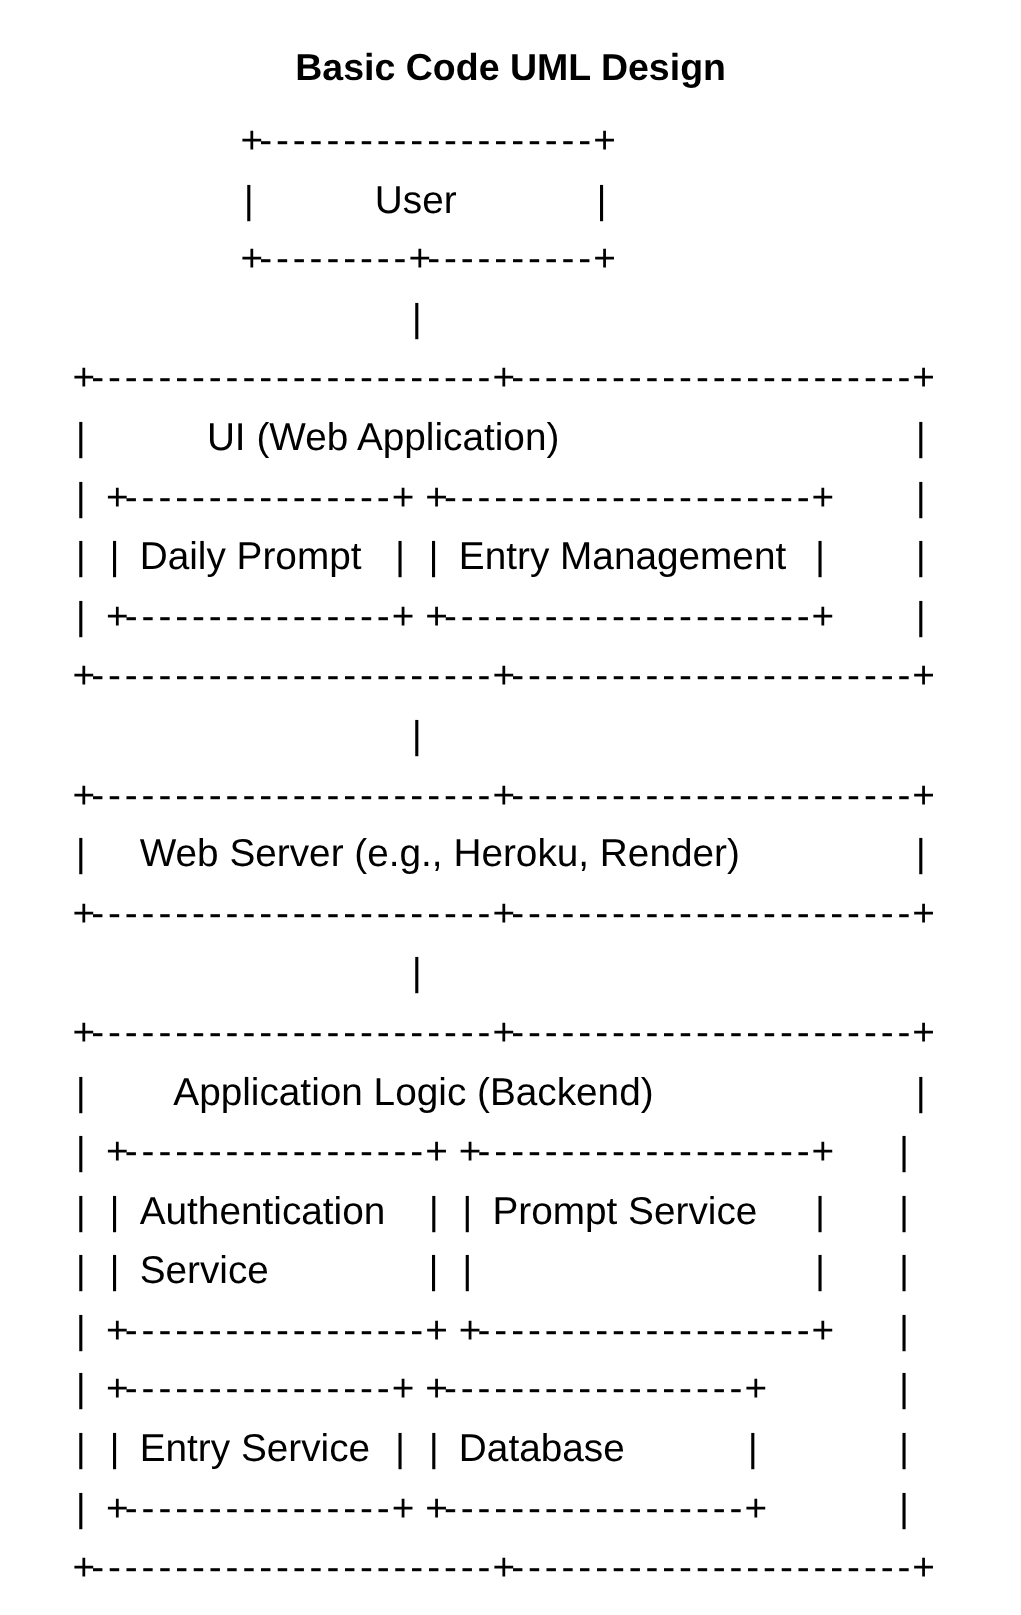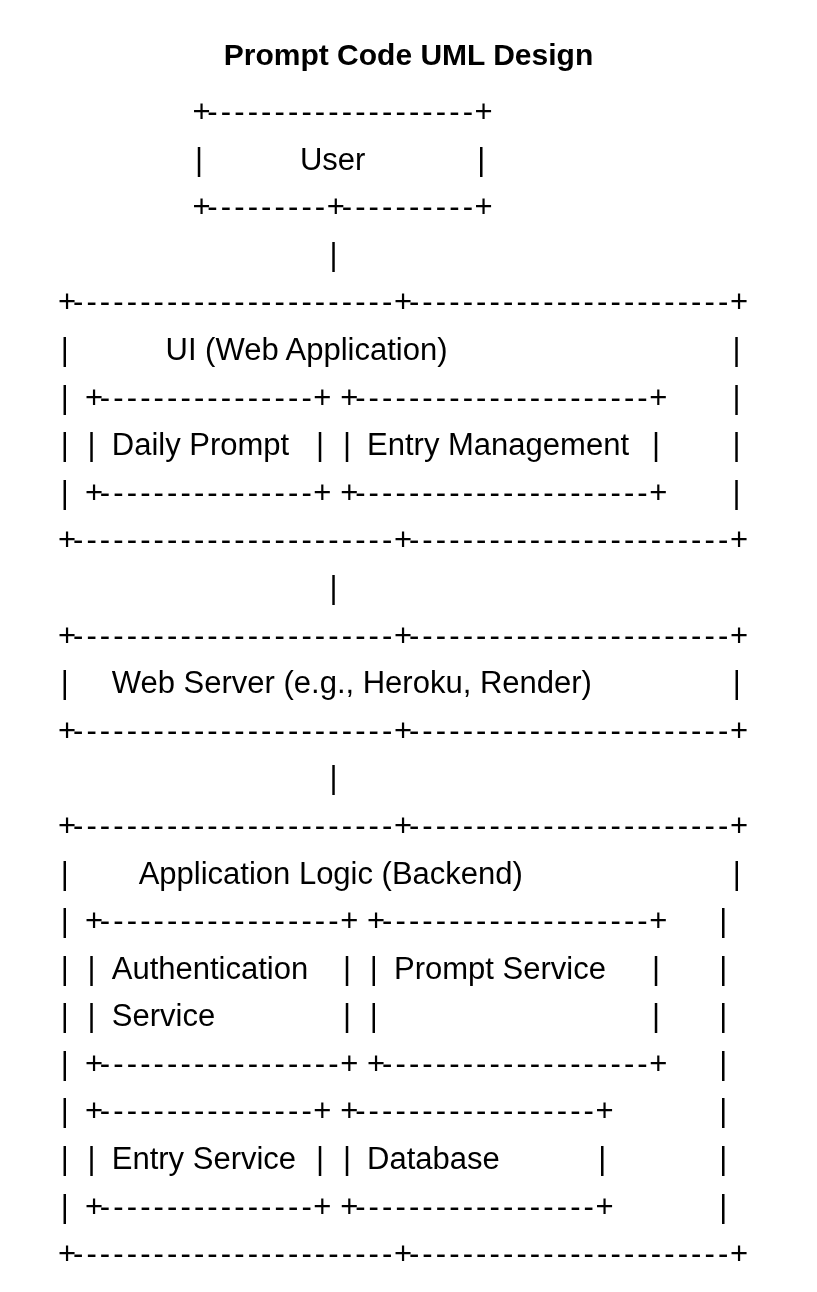--- a/index.html
+++ b/index.html
@@ -61,17 +61,17 @@
     text-align: center;
     vertical-align: top;
     white-space: pre;
   }
 </style>
 </head>
 <body>
 
 <div id="page">
 
-  <div class="title">Prompt Code UML Design</div>
+  <div class="title">Basic Code UML Design</div>
 
   <div class="ascii" id="ascii-art"><span class="row"><span class="ch">&nbsp;</span><span class="ch">&nbsp;</span><span class="ch">&nbsp;</span><span class="ch">&nbsp;</span><span class="ch">&nbsp;</span><span class="ch">&nbsp;</span><span class="ch">&nbsp;</span><span class="ch">&nbsp;</span><span class="ch">&nbsp;</span><span class="ch">&nbsp;</span><span class="ch">+</span><span class="ch">-</span><span class="ch">-</span><span class="ch">-</span><span class="ch">-</span><span class="ch">-</span><span class="ch">-</span><span class="ch">-</span><span class="ch">-</span><span class="ch">-</span><span class="ch">-</span><span class="ch">-</span><span class="ch">-</span><span class="ch">-</span><span class="ch">-</span><span class="ch">-</span><span class="ch">-</span><span class="ch">-</span><span class="ch">-</span><span class="ch">-</span><span class="ch">-</span><span class="ch">+</span><span class="ch">&nbsp;</span><span class="ch">&nbsp;</span><span class="ch">&nbsp;</span><span class="ch">&nbsp;</span><span class="ch">&nbsp;</span><span class="ch">&nbsp;</span><span class="ch">&nbsp;</span><span class="ch">&nbsp;</span><span class="ch">&nbsp;</span><span class="ch">&nbsp;</span><span class="ch">&nbsp;</span><span class="ch">&nbsp;</span><span class="ch">&nbsp;</span><span class="ch">&nbsp;</span><span class="ch">&nbsp;</span><span class="ch">&nbsp;</span><span class="ch">&nbsp;</span><span class="ch">&nbsp;</span><span class="ch">&nbsp;</span></span><span class="row"><span class="ch">&nbsp;</span><span class="ch">&nbsp;</span><span class="ch">&nbsp;</span><span class="ch">&nbsp;</span><span class="ch">&nbsp;</span><span class="ch">&nbsp;</span><span class="ch">&nbsp;</span><span class="ch">&nbsp;</span><span class="ch">&nbsp;</span><span class="ch">&nbsp;</span><span class="ch">|</span><span class="ch">&nbsp;</span><span class="ch">&nbsp;</span><span class="ch">&nbsp;</span><span class="ch">&nbsp;</span><span class="ch">&nbsp;</span><span class="ch">&nbsp;</span><span class="ch">&nbsp;</span><span class="lbl" style="width: 53.76px;">User</span><span class="ch">&nbsp;</span><span class="ch">&nbsp;</span><span class="ch">&nbsp;</span><span class="ch">&nbsp;</span><span class="ch">&nbsp;</span><span class="ch">&nbsp;</span><span class="ch">&nbsp;</span><span class="ch">&nbsp;</span><span class="ch">&nbsp;</span><span class="ch">|</span><span class="ch">&nbsp;</span><span class="ch">&nbsp;</span><span class="ch">&nbsp;</span><span class="ch">&nbsp;</span><span class="ch">&nbsp;</span><span class="ch">&nbsp;</span><span class="ch">&nbsp;</span><span class="ch">&nbsp;</span><span class="ch">&nbsp;</span><span class="ch">&nbsp;</span><span class="ch">&nbsp;</span><span class="ch">&nbsp;</span><span class="ch">&nbsp;</span><span class="ch">&nbsp;</span><span class="ch">&nbsp;</span><span class="ch">&nbsp;</span><span class="ch">&nbsp;</span><span class="ch">&nbsp;</span><span class="ch">&nbsp;</span></span><span class="row"><span class="ch">&nbsp;</span><span class="ch">&nbsp;</span><span class="ch">&nbsp;</span><span class="ch">&nbsp;</span><span class="ch">&nbsp;</span><span class="ch">&nbsp;</span><span class="ch">&nbsp;</span><span class="ch">&nbsp;</span><span class="ch">&nbsp;</span><span class="ch">&nbsp;</span><span class="ch">+</span><span class="ch">-</span><span class="ch">-</span><span class="ch">-</span><span class="ch">-</span><span class="ch">-</span><span class="ch">-</span><span class="ch">-</span><span class="ch">-</span><span class="ch">-</span><span class="ch">+</span><span class="ch">-</span><span class="ch">-</span><span class="ch">-</span><span class="ch">-</span><span class="ch">-</span><span class="ch">-</span><span class="ch">-</span><span class="ch">-</span><span class="ch">-</span><span class="ch">-</span><span class="ch">+</span><span class="ch">&nbsp;</span><span class="ch">&nbsp;</span><span class="ch">&nbsp;</span><span class="ch">&nbsp;</span><span class="ch">&nbsp;</span><span class="ch">&nbsp;</span><span class="ch">&nbsp;</span><span class="ch">&nbsp;</span><span class="ch">&nbsp;</span><span class="ch">&nbsp;</span><span class="ch">&nbsp;</span><span class="ch">&nbsp;</span><span class="ch">&nbsp;</span><span class="ch">&nbsp;</span><span class="ch">&nbsp;</span><span class="ch">&nbsp;</span><span class="ch">&nbsp;</span><span class="ch">&nbsp;</span><span class="ch">&nbsp;</span></span><span class="row"><span class="ch">&nbsp;</span><span class="ch">&nbsp;</span><span class="ch">&nbsp;</span><span class="ch">&nbsp;</span><span class="ch">&nbsp;</span><span class="ch">&nbsp;</span><span class="ch">&nbsp;</span><span class="ch">&nbsp;</span><span class="ch">&nbsp;</span><span class="ch">&nbsp;</span><span class="ch">&nbsp;</span><span class="ch">&nbsp;</span><span class="ch">&nbsp;</span><span class="ch">&nbsp;</span><span class="ch">&nbsp;</span><span class="ch">&nbsp;</span><span class="ch">&nbsp;</span><span class="ch">&nbsp;</span><span class="ch">&nbsp;</span><span class="ch">&nbsp;</span><span class="ch">|</span><span class="ch">&nbsp;</span><span class="ch">&nbsp;</span><span class="ch">&nbsp;</span><span class="ch">&nbsp;</span><span class="ch">&nbsp;</span><span class="ch">&nbsp;</span><span class="ch">&nbsp;</span><span class="ch">&nbsp;</span><span class="ch">&nbsp;</span><span class="ch">&nbsp;</span><span class="ch">&nbsp;</span><span class="ch">&nbsp;</span><span class="ch">&nbsp;</span><span class="ch">&nbsp;</span><span class="ch">&nbsp;</span><span class="ch">&nbsp;</span><span class="ch">&nbsp;</span><span class="ch">&nbsp;</span><span class="ch">&nbsp;</span><span class="ch">&nbsp;</span><span class="ch">&nbsp;</span><span class="ch">&nbsp;</span><span class="ch">&nbsp;</span><span class="ch">&nbsp;</span><span class="ch">&nbsp;</span><span class="ch">&nbsp;</span><span class="ch">&nbsp;</span><span class="ch">&nbsp;</span><span class="ch">&nbsp;</span><span class="ch">&nbsp;</span></span><span class="row"><span class="ch">+</span><span class="ch">-</span><span class="ch">-</span><span class="ch">-</span><span class="ch">-</span><span class="ch">-</span><span class="ch">-</span><span class="ch">-</span><span class="ch">-</span><span class="ch">-</span><span class="ch">-</span><span class="ch">-</span><span class="ch">-</span><span class="ch">-</span><span class="ch">-</span><span class="ch">-</span><span class="ch">-</span><span class="ch">-</span><span class="ch">-</span><span class="ch">-</span><span class="ch">-</span><span class="ch">-</span><span class="ch">-</span><span class="ch">-</span><span class="ch">-</span><span class="ch">+</span><span class="ch">-</span><span class="ch">-</span><span class="ch">-</span><span class="ch">-</span><span class="ch">-</span><span class="ch">-</span><span class="ch">-</span><span class="ch">-</span><span class="ch">-</span><span class="ch">-</span><span class="ch">-</span><span class="ch">-</span><span class="ch">-</span><span class="ch">-</span><span class="ch">-</span><span class="ch">-</span><span class="ch">-</span><span class="ch">-</span><span class="ch">-</span><span class="ch">-</span><span class="ch">-</span><span class="ch">-</span><span class="ch">-</span><span class="ch">-</span><span class="ch">+</span></span><span class="row"><span class="ch">|</span><span class="ch">&nbsp;</span><span class="ch">&nbsp;</span><span class="ch">&nbsp;</span><span class="ch">&nbsp;</span><span class="ch">&nbsp;</span><span class="ch">&nbsp;</span><span class="ch">&nbsp;</span><span class="lbl" style="width: 268.8px;">UI (Web Application)</span><span class="ch">&nbsp;</span><span class="ch">&nbsp;</span><span class="ch">&nbsp;</span><span class="ch">&nbsp;</span><span class="ch">&nbsp;</span><span class="ch">&nbsp;</span><span class="ch">&nbsp;</span><span class="ch">&nbsp;</span><span class="ch">&nbsp;</span><span class="ch">&nbsp;</span><span class="ch">&nbsp;</span><span class="ch">&nbsp;</span><span class="ch">&nbsp;</span><span class="ch">&nbsp;</span><span class="ch">&nbsp;</span><span class="ch">&nbsp;</span><span class="ch">&nbsp;</span><span class="ch">&nbsp;</span><span class="ch">&nbsp;</span><span class="ch">&nbsp;</span><span class="ch">&nbsp;</span><span class="ch">&nbsp;</span><span class="ch">|</span></span><span class="row"><span class="ch">|</span><span class="ch">&nbsp;</span><span class="ch">+</span><span class="ch">-</span><span class="ch">-</span><span class="ch">-</span><span class="ch">-</span><span class="ch">-</span><span class="ch">-</span><span class="ch">-</span><span class="ch">-</span><span class="ch">-</span><span class="ch">-</span><span class="ch">-</span><span class="ch">-</span><span class="ch">-</span><span class="ch">-</span><span class="ch">-</span><span class="ch">-</span><span class="ch">+</span><span class="ch">&nbsp;</span><span class="ch">+</span><span class="ch">-</span><span class="ch">-</span><span class="ch">-</span><span class="ch">-</span><span class="ch">-</span><span class="ch">-</span><span class="ch">-</span><span class="ch">-</span><span class="ch">-</span><span class="ch">-</span><span class="ch">-</span><span class="ch">-</span><span class="ch">-</span><span class="ch">-</span><span class="ch">-</span><span class="ch">-</span><span class="ch">-</span><span class="ch">-</span><span class="ch">-</span><span class="ch">-</span><span class="ch">-</span><span class="ch">-</span><span class="ch">+</span><span class="ch">&nbsp;</span><span class="ch">&nbsp;</span><span class="ch">&nbsp;</span><span class="ch">&nbsp;</span><span class="ch">&nbsp;</span><span class="ch">|</span></span><span class="row"><span class="ch">|</span><span class="ch">&nbsp;</span><span class="ch">|</span><span class="ch">&nbsp;</span><span class="lbl" style="width: 161.28px;">Daily Prompt</span><span class="ch">&nbsp;</span><span class="ch">&nbsp;</span><span class="ch">&nbsp;</span><span class="ch">|</span><span class="ch">&nbsp;</span><span class="ch">|</span><span class="ch">&nbsp;</span><span class="lbl" style="width: 215.04px;">Entry Management</span><span class="ch">&nbsp;</span><span class="ch">&nbsp;</span><span class="ch">&nbsp;</span><span class="ch">&nbsp;</span><span class="ch">&nbsp;</span><span class="ch">|</span><span class="ch">&nbsp;</span><span class="ch">&nbsp;</span><span class="ch">&nbsp;</span><span class="ch">&nbsp;</span><span class="ch">&nbsp;</span><span class="ch">|</span></span><span class="row"><span class="ch">|</span><span class="ch">&nbsp;</span><span class="ch">+</span><span class="ch">-</span><span class="ch">-</span><span class="ch">-</span><span class="ch">-</span><span class="ch">-</span><span class="ch">-</span><span class="ch">-</span><span class="ch">-</span><span class="ch">-</span><span class="ch">-</span><span class="ch">-</span><span class="ch">-</span><span class="ch">-</span><span class="ch">-</span><span class="ch">-</span><span class="ch">-</span><span class="ch">+</span><span class="ch">&nbsp;</span><span class="ch">+</span><span class="ch">-</span><span class="ch">-</span><span class="ch">-</span><span class="ch">-</span><span class="ch">-</span><span class="ch">-</span><span class="ch">-</span><span class="ch">-</span><span class="ch">-</span><span class="ch">-</span><span class="ch">-</span><span class="ch">-</span><span class="ch">-</span><span class="ch">-</span><span class="ch">-</span><span class="ch">-</span><span class="ch">-</span><span class="ch">-</span><span class="ch">-</span><span class="ch">-</span><span class="ch">-</span><span class="ch">-</span><span class="ch">+</span><span class="ch">&nbsp;</span><span class="ch">&nbsp;</span><span class="ch">&nbsp;</span><span class="ch">&nbsp;</span><span class="ch">&nbsp;</span><span class="ch">|</span></span><span class="row"><span class="ch">+</span><span class="ch">-</span><span class="ch">-</span><span class="ch">-</span><span class="ch">-</span><span class="ch">-</span><span class="ch">-</span><span class="ch">-</span><span class="ch">-</span><span class="ch">-</span><span class="ch">-</span><span class="ch">-</span><span class="ch">-</span><span class="ch">-</span><span class="ch">-</span><span class="ch">-</span><span class="ch">-</span><span class="ch">-</span><span class="ch">-</span><span class="ch">-</span><span class="ch">-</span><span class="ch">-</span><span class="ch">-</span><span class="ch">-</span><span class="ch">-</span><span class="ch">+</span><span class="ch">-</span><span class="ch">-</span><span class="ch">-</span><span class="ch">-</span><span class="ch">-</span><span class="ch">-</span><span class="ch">-</span><span class="ch">-</span><span class="ch">-</span><span class="ch">-</span><span class="ch">-</span><span class="ch">-</span><span class="ch">-</span><span class="ch">-</span><span class="ch">-</span><span class="ch">-</span><span class="ch">-</span><span class="ch">-</span><span class="ch">-</span><span class="ch">-</span><span class="ch">-</span><span class="ch">-</span><span class="ch">-</span><span class="ch">-</span><span class="ch">+</span></span><span class="row"><span class="ch">&nbsp;</span><span class="ch">&nbsp;</span><span class="ch">&nbsp;</span><span class="ch">&nbsp;</span><span class="ch">&nbsp;</span><span class="ch">&nbsp;</span><span class="ch">&nbsp;</span><span class="ch">&nbsp;</span><span class="ch">&nbsp;</span><span class="ch">&nbsp;</span><span class="ch">&nbsp;</span><span class="ch">&nbsp;</span><span class="ch">&nbsp;</span><span class="ch">&nbsp;</span><span class="ch">&nbsp;</span><span class="ch">&nbsp;</span><span class="ch">&nbsp;</span><span class="ch">&nbsp;</span><span class="ch">&nbsp;</span><span class="ch">&nbsp;</span><span class="ch">|</span><span class="ch">&nbsp;</span><span class="ch">&nbsp;</span><span class="ch">&nbsp;</span><span class="ch">&nbsp;</span><span class="ch">&nbsp;</span><span class="ch">&nbsp;</span><span class="ch">&nbsp;</span><span class="ch">&nbsp;</span><span class="ch">&nbsp;</span><span class="ch">&nbsp;</span><span class="ch">&nbsp;</span><span class="ch">&nbsp;</span><span class="ch">&nbsp;</span><span class="ch">&nbsp;</span><span class="ch">&nbsp;</span><span class="ch">&nbsp;</span><span class="ch">&nbsp;</span><span class="ch">&nbsp;</span><span class="ch">&nbsp;</span><span class="ch">&nbsp;</span><span class="ch">&nbsp;</span><span class="ch">&nbsp;</span><span class="ch">&nbsp;</span><span class="ch">&nbsp;</span><span class="ch">&nbsp;</span><span class="ch">&nbsp;</span><span class="ch">&nbsp;</span><span class="ch">&nbsp;</span><span class="ch">&nbsp;</span><span class="ch">&nbsp;</span></span><span class="row"><span class="ch">+</span><span class="ch">-</span><span class="ch">-</span><span class="ch">-</span><span class="ch">-</span><span class="ch">-</span><span class="ch">-</span><span class="ch">-</span><span class="ch">-</span><span class="ch">-</span><span class="ch">-</span><span class="ch">-</span><span class="ch">-</span><span class="ch">-</span><span class="ch">-</span><span class="ch">-</span><span class="ch">-</span><span class="ch">-</span><span class="ch">-</span><span class="ch">-</span><span class="ch">-</span><span class="ch">-</span><span class="ch">-</span><span class="ch">-</span><span class="ch">-</span><span class="ch">+</span><span class="ch">-</span><span class="ch">-</span><span class="ch">-</span><span class="ch">-</span><span class="ch">-</span><span class="ch">-</span><span class="ch">-</span><span class="ch">-</span><span class="ch">-</span><span class="ch">-</span><span class="ch">-</span><span class="ch">-</span><span class="ch">-</span><span class="ch">-</span><span class="ch">-</span><span class="ch">-</span><span class="ch">-</span><span class="ch">-</span><span class="ch">-</span><span class="ch">-</span><span class="ch">-</span><span class="ch">-</span><span class="ch">-</span><span class="ch">-</span><span class="ch">+</span></span><span class="row"><span class="ch">|</span><span class="ch">&nbsp;</span><span class="ch">&nbsp;</span><span class="ch">&nbsp;</span><span class="lbl" style="width: 443.52px;">Web Server (e.g., Heroku, Render)</span><span class="ch">&nbsp;</span><span class="ch">&nbsp;</span><span class="ch">&nbsp;</span><span class="ch">&nbsp;</span><span class="ch">&nbsp;</span><span class="ch">&nbsp;</span><span class="ch">&nbsp;</span><span class="ch">&nbsp;</span><span class="ch">&nbsp;</span><span class="ch">&nbsp;</span><span class="ch">&nbsp;</span><span class="ch">&nbsp;</span><span class="ch">&nbsp;</span><span class="ch">|</span></span><span class="row"><span class="ch">+</span><span class="ch">-</span><span class="ch">-</span><span class="ch">-</span><span class="ch">-</span><span class="ch">-</span><span class="ch">-</span><span class="ch">-</span><span class="ch">-</span><span class="ch">-</span><span class="ch">-</span><span class="ch">-</span><span class="ch">-</span><span class="ch">-</span><span class="ch">-</span><span class="ch">-</span><span class="ch">-</span><span class="ch">-</span><span class="ch">-</span><span class="ch">-</span><span class="ch">-</span><span class="ch">-</span><span class="ch">-</span><span class="ch">-</span><span class="ch">-</span><span class="ch">+</span><span class="ch">-</span><span class="ch">-</span><span class="ch">-</span><span class="ch">-</span><span class="ch">-</span><span class="ch">-</span><span class="ch">-</span><span class="ch">-</span><span class="ch">-</span><span class="ch">-</span><span class="ch">-</span><span class="ch">-</span><span class="ch">-</span><span class="ch">-</span><span class="ch">-</span><span class="ch">-</span><span class="ch">-</span><span class="ch">-</span><span class="ch">-</span><span class="ch">-</span><span class="ch">-</span><span class="ch">-</span><span class="ch">-</span><span class="ch">-</span><span class="ch">+</span></span><span class="row"><span class="ch">&nbsp;</span><span class="ch">&nbsp;</span><span class="ch">&nbsp;</span><span class="ch">&nbsp;</span><span class="ch">&nbsp;</span><span class="ch">&nbsp;</span><span class="ch">&nbsp;</span><span class="ch">&nbsp;</span><span class="ch">&nbsp;</span><span class="ch">&nbsp;</span><span class="ch">&nbsp;</span><span class="ch">&nbsp;</span><span class="ch">&nbsp;</span><span class="ch">&nbsp;</span><span class="ch">&nbsp;</span><span class="ch">&nbsp;</span><span class="ch">&nbsp;</span><span class="ch">&nbsp;</span><span class="ch">&nbsp;</span><span class="ch">&nbsp;</span><span class="ch">|</span><span class="ch">&nbsp;</span><span class="ch">&nbsp;</span><span class="ch">&nbsp;</span><span class="ch">&nbsp;</span><span class="ch">&nbsp;</span><span class="ch">&nbsp;</span><span class="ch">&nbsp;</span><span class="ch">&nbsp;</span><span class="ch">&nbsp;</span><span class="ch">&nbsp;</span><span class="ch">&nbsp;</span><span class="ch">&nbsp;</span><span class="ch">&nbsp;</span><span class="ch">&nbsp;</span><span class="ch">&nbsp;</span><span class="ch">&nbsp;</span><span class="ch">&nbsp;</span><span class="ch">&nbsp;</span><span class="ch">&nbsp;</span><span class="ch">&nbsp;</span><span class="ch">&nbsp;</span><span class="ch">&nbsp;</span><span class="ch">&nbsp;</span><span class="ch">&nbsp;</span><span class="ch">&nbsp;</span><span class="ch">&nbsp;</span><span class="ch">&nbsp;</span><span class="ch">&nbsp;</span><span class="ch">&nbsp;</span><span class="ch">&nbsp;</span></span><span class="row"><span class="ch">+</span><span class="ch">-</span><span class="ch">-</span><span class="ch">-</span><span class="ch">-</span><span class="ch">-</span><span class="ch">-</span><span class="ch">-</span><span class="ch">-</span><span class="ch">-</span><span class="ch">-</span><span class="ch">-</span><span class="ch">-</span><span class="ch">-</span><span class="ch">-</span><span class="ch">-</span><span class="ch">-</span><span class="ch">-</span><span class="ch">-</span><span class="ch">-</span><span class="ch">-</span><span class="ch">-</span><span class="ch">-</span><span class="ch">-</span><span class="ch">-</span><span class="ch">+</span><span class="ch">-</span><span class="ch">-</span><span class="ch">-</span><span class="ch">-</span><span class="ch">-</span><span class="ch">-</span><span class="ch">-</span><span class="ch">-</span><span class="ch">-</span><span class="ch">-</span><span class="ch">-</span><span class="ch">-</span><span class="ch">-</span><span class="ch">-</span><span class="ch">-</span><span class="ch">-</span><span class="ch">-</span><span class="ch">-</span><span class="ch">-</span><span class="ch">-</span><span class="ch">-</span><span class="ch">-</span><span class="ch">-</span><span class="ch">-</span><span class="ch">+</span></span><span class="row"><span class="ch">|</span><span class="ch">&nbsp;</span><span class="ch">&nbsp;</span><span class="ch">&nbsp;</span><span class="ch">&nbsp;</span><span class="ch">&nbsp;</span><span class="lbl" style="width: 362.88px;">Application Logic (Backend)</span><span class="ch">&nbsp;</span><span class="ch">&nbsp;</span><span class="ch">&nbsp;</span><span class="ch">&nbsp;</span><span class="ch">&nbsp;</span><span class="ch">&nbsp;</span><span class="ch">&nbsp;</span><span class="ch">&nbsp;</span><span class="ch">&nbsp;</span><span class="ch">&nbsp;</span><span class="ch">&nbsp;</span><span class="ch">&nbsp;</span><span class="ch">&nbsp;</span><span class="ch">&nbsp;</span><span class="ch">&nbsp;</span><span class="ch">&nbsp;</span><span class="ch">&nbsp;</span><span class="ch">|</span></span><span class="row"><span class="ch">|</span><span class="ch">&nbsp;</span><span class="ch">+</span><span class="ch">-</span><span class="ch">-</span><span class="ch">-</span><span class="ch">-</span><span class="ch">-</span><span class="ch">-</span><span class="ch">-</span><span class="ch">-</span><span class="ch">-</span><span class="ch">-</span><span class="ch">-</span><span class="ch">-</span><span class="ch">-</span><span class="ch">-</span><span class="ch">-</span><span class="ch">-</span><span class="ch">-</span><span class="ch">-</span><span class="ch">+</span><span class="ch">&nbsp;</span><span class="ch">+</span><span class="ch">-</span><span class="ch">-</span><span class="ch">-</span><span class="ch">-</span><span class="ch">-</span><span class="ch">-</span><span class="ch">-</span><span class="ch">-</span><span class="ch">-</span><span class="ch">-</span><span class="ch">-</span><span class="ch">-</span><span class="ch">-</span><span class="ch">-</span><span class="ch">-</span><span class="ch">-</span><span class="ch">-</span><span class="ch">-</span><span class="ch">-</span><span class="ch">-</span><span class="ch">+</span><span class="ch">&nbsp;</span><span class="ch">&nbsp;</span><span class="ch">&nbsp;</span><span class="ch">&nbsp;</span><span class="ch">|</span></span><span class="row"><span class="ch">|</span><span class="ch">&nbsp;</span><span class="ch">|</span><span class="ch">&nbsp;</span><span class="lbl" style="width: 188.16px;">Authentication</span><span class="ch">&nbsp;</span><span class="ch">&nbsp;</span><span class="ch">&nbsp;</span><span class="ch">|</span><span class="ch">&nbsp;</span><span class="ch">|</span><span class="ch">&nbsp;</span><span class="lbl" style="width: 188.16px;">Prompt Service</span><span class="ch">&nbsp;</span><span class="ch">&nbsp;</span><span class="ch">&nbsp;</span><span class="ch">&nbsp;</span><span class="ch">&nbsp;</span><span class="ch">|</span><span class="ch">&nbsp;</span><span class="ch">&nbsp;</span><span class="ch">&nbsp;</span><span class="ch">&nbsp;</span><span class="ch">|</span></span><span class="row"><span class="ch">|</span><span class="ch">&nbsp;</span><span class="ch">|</span><span class="ch">&nbsp;</span><span class="lbl" style="width: 94.08px;">Service</span><span class="ch">&nbsp;</span><span class="ch">&nbsp;</span><span class="ch">&nbsp;</span><span class="ch">&nbsp;</span><span class="ch">&nbsp;</span><span class="ch">&nbsp;</span><span class="ch">&nbsp;</span><span class="ch">&nbsp;</span><span class="ch">&nbsp;</span><span class="ch">&nbsp;</span><span class="ch">|</span><span class="ch">&nbsp;</span><span class="ch">|</span><span class="ch">&nbsp;</span><span class="ch">&nbsp;</span><span class="ch">&nbsp;</span><span class="ch">&nbsp;</span><span class="ch">&nbsp;</span><span class="ch">&nbsp;</span><span class="ch">&nbsp;</span><span class="ch">&nbsp;</span><span class="ch">&nbsp;</span><span class="ch">&nbsp;</span><span class="ch">&nbsp;</span><span class="ch">&nbsp;</span><span class="ch">&nbsp;</span><span class="ch">&nbsp;</span><span class="ch">&nbsp;</span><span class="ch">&nbsp;</span><span class="ch">&nbsp;</span><span class="ch">&nbsp;</span><span class="ch">&nbsp;</span><span class="ch">&nbsp;</span><span class="ch">|</span><span class="ch">&nbsp;</span><span class="ch">&nbsp;</span><span class="ch">&nbsp;</span><span class="ch">&nbsp;</span><span class="ch">|</span></span><span class="row"><span class="ch">|</span><span class="ch">&nbsp;</span><span class="ch">+</span><span class="ch">-</span><span class="ch">-</span><span class="ch">-</span><span class="ch">-</span><span class="ch">-</span><span class="ch">-</span><span class="ch">-</span><span class="ch">-</span><span class="ch">-</span><span class="ch">-</span><span class="ch">-</span><span class="ch">-</span><span class="ch">-</span><span class="ch">-</span><span class="ch">-</span><span class="ch">-</span><span class="ch">-</span><span class="ch">-</span><span class="ch">+</span><span class="ch">&nbsp;</span><span class="ch">+</span><span class="ch">-</span><span class="ch">-</span><span class="ch">-</span><span class="ch">-</span><span class="ch">-</span><span class="ch">-</span><span class="ch">-</span><span class="ch">-</span><span class="ch">-</span><span class="ch">-</span><span class="ch">-</span><span class="ch">-</span><span class="ch">-</span><span class="ch">-</span><span class="ch">-</span><span class="ch">-</span><span class="ch">-</span><span class="ch">-</span><span class="ch">-</span><span class="ch">-</span><span class="ch">+</span><span class="ch">&nbsp;</span><span class="ch">&nbsp;</span><span class="ch">&nbsp;</span><span class="ch">&nbsp;</span><span class="ch">|</span></span><span class="row"><span class="ch">|</span><span class="ch">&nbsp;</span><span class="ch">+</span><span class="ch">-</span><span class="ch">-</span><span class="ch">-</span><span class="ch">-</span><span class="ch">-</span><span class="ch">-</span><span class="ch">-</span><span class="ch">-</span><span class="ch">-</span><span class="ch">-</span><span class="ch">-</span><span class="ch">-</span><span class="ch">-</span><span class="ch">-</span><span class="ch">-</span><span class="ch">-</span><span class="ch">+</span><span class="ch">&nbsp;</span><span class="ch">+</span><span class="ch">-</span><span class="ch">-</span><span class="ch">-</span><span class="ch">-</span><span class="ch">-</span><span class="ch">-</span><span class="ch">-</span><span class="ch">-</span><span class="ch">-</span><span class="ch">-</span><span class="ch">-</span><span class="ch">-</span><span class="ch">-</span><span class="ch">-</span><span class="ch">-</span><span class="ch">-</span><span class="ch">-</span><span class="ch">-</span><span class="ch">+</span><span class="ch">&nbsp;</span><span class="ch">&nbsp;</span><span class="ch">&nbsp;</span><span class="ch">&nbsp;</span><span class="ch">&nbsp;</span><span class="ch">&nbsp;</span><span class="ch">&nbsp;</span><span class="ch">&nbsp;</span><span class="ch">|</span></span><span class="row"><span class="ch">|</span><span class="ch">&nbsp;</span><span class="ch">|</span><span class="ch">&nbsp;</span><span class="lbl" style="width: 174.72px;">Entry Service</span><span class="ch">&nbsp;</span><span class="ch">&nbsp;</span><span class="ch">|</span><span class="ch">&nbsp;</span><span class="ch">|</span><span class="ch">&nbsp;</span><span class="lbl" style="width: 107.52px;">Database</span><span class="ch">&nbsp;</span><span class="ch">&nbsp;</span><span class="ch">&nbsp;</span><span class="ch">&nbsp;</span><span class="ch">&nbsp;</span><span class="ch">&nbsp;</span><span class="ch">&nbsp;</span><span class="ch">&nbsp;</span><span class="ch">&nbsp;</span><span class="ch">|</span><span class="ch">&nbsp;</span><span class="ch">&nbsp;</span><span class="ch">&nbsp;</span><span class="ch">&nbsp;</span><span class="ch">&nbsp;</span><span class="ch">&nbsp;</span><span class="ch">&nbsp;</span><span class="ch">&nbsp;</span><span class="ch">|</span></span><span class="row"><span class="ch">|</span><span class="ch">&nbsp;</span><span class="ch">+</span><span class="ch">-</span><span class="ch">-</span><span class="ch">-</span><span class="ch">-</span><span class="ch">-</span><span class="ch">-</span><span class="ch">-</span><span class="ch">-</span><span class="ch">-</span><span class="ch">-</span><span class="ch">-</span><span class="ch">-</span><span class="ch">-</span><span class="ch">-</span><span class="ch">-</span><span class="ch">-</span><span class="ch">+</span><span class="ch">&nbsp;</span><span class="ch">+</span><span class="ch">-</span><span class="ch">-</span><span class="ch">-</span><span class="ch">-</span><span class="ch">-</span><span class="ch">-</span><span class="ch">-</span><span class="ch">-</span><span class="ch">-</span><span class="ch">-</span><span class="ch">-</span><span class="ch">-</span><span class="ch">-</span><span class="ch">-</span><span class="ch">-</span><span class="ch">-</span><span class="ch">-</span><span class="ch">-</span><span class="ch">+</span><span class="ch">&nbsp;</span><span class="ch">&nbsp;</span><span class="ch">&nbsp;</span><span class="ch">&nbsp;</span><span class="ch">&nbsp;</span><span class="ch">&nbsp;</span><span class="ch">&nbsp;</span><span class="ch">&nbsp;</span><span class="ch">|</span></span><span class="row"><span class="ch">+</span><span class="ch">-</span><span class="ch">-</span><span class="ch">-</span><span class="ch">-</span><span class="ch">-</span><span class="ch">-</span><span class="ch">-</span><span class="ch">-</span><span class="ch">-</span><span class="ch">-</span><span class="ch">-</span><span class="ch">-</span><span class="ch">-</span><span class="ch">-</span><span class="ch">-</span><span class="ch">-</span><span class="ch">-</span><span class="ch">-</span><span class="ch">-</span><span class="ch">-</span><span class="ch">-</span><span class="ch">-</span><span class="ch">-</span><span class="ch">-</span><span class="ch">+</span><span class="ch">-</span><span class="ch">-</span><span class="ch">-</span><span class="ch">-</span><span class="ch">-</span><span class="ch">-</span><span class="ch">-</span><span class="ch">-</span><span class="ch">-</span><span class="ch">-</span><span class="ch">-</span><span class="ch">-</span><span class="ch">-</span><span class="ch">-</span><span class="ch">-</span><span class="ch">-</span><span class="ch">-</span><span class="ch">-</span><span class="ch">-</span><span class="ch">-</span><span class="ch">-</span><span class="ch">-</span><span class="ch">-</span><span class="ch">-</span><span class="ch">+</span></span></div>
 
 </div>
 
 </body></html>

